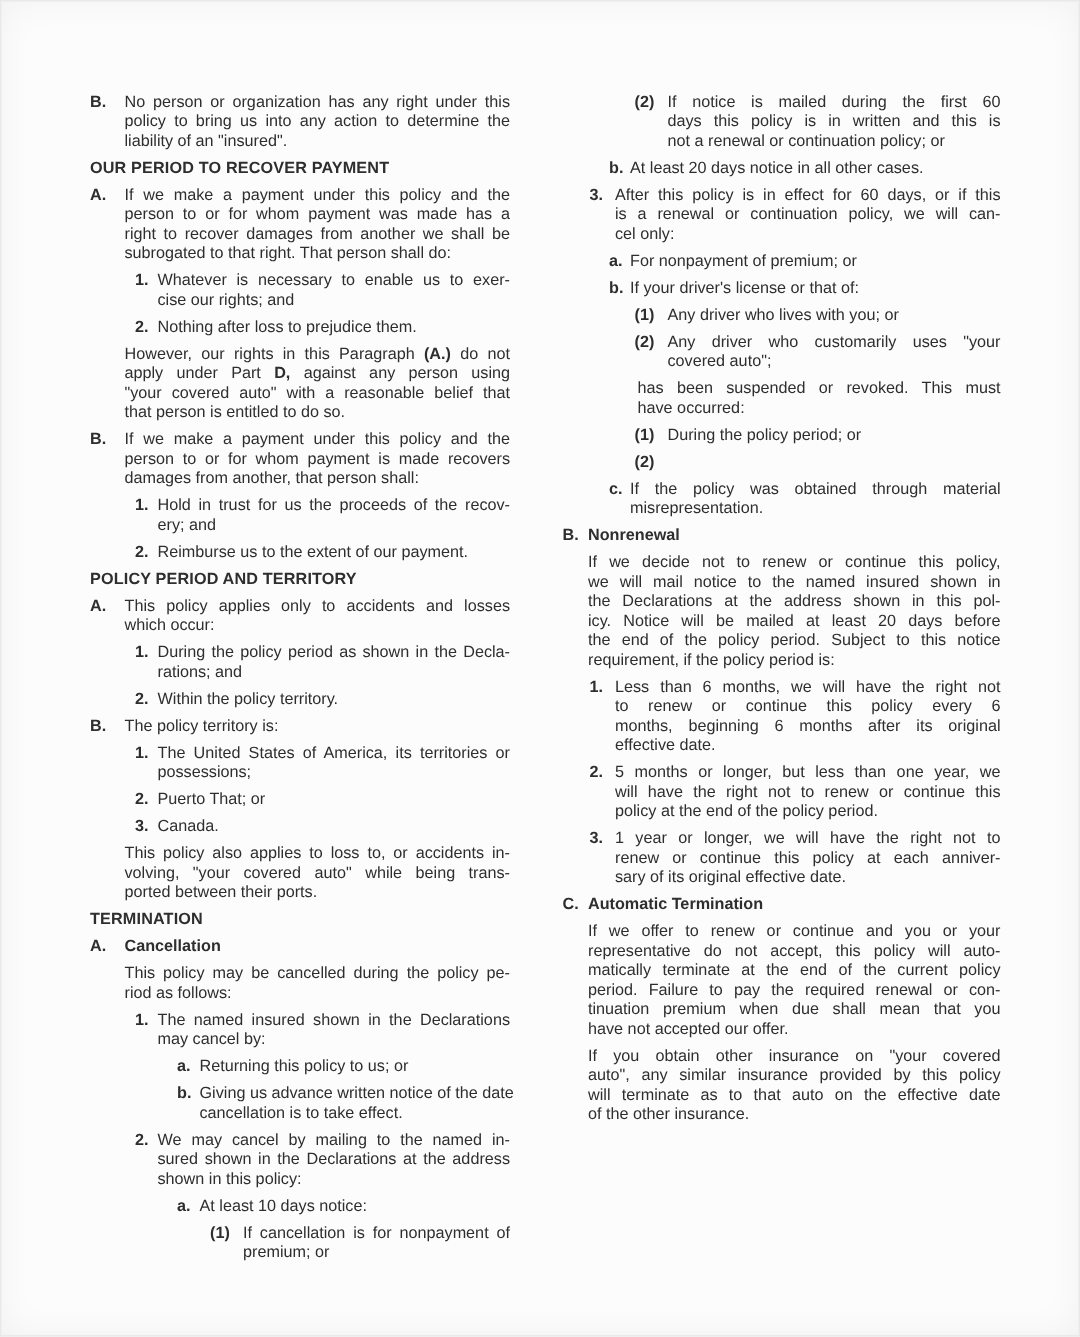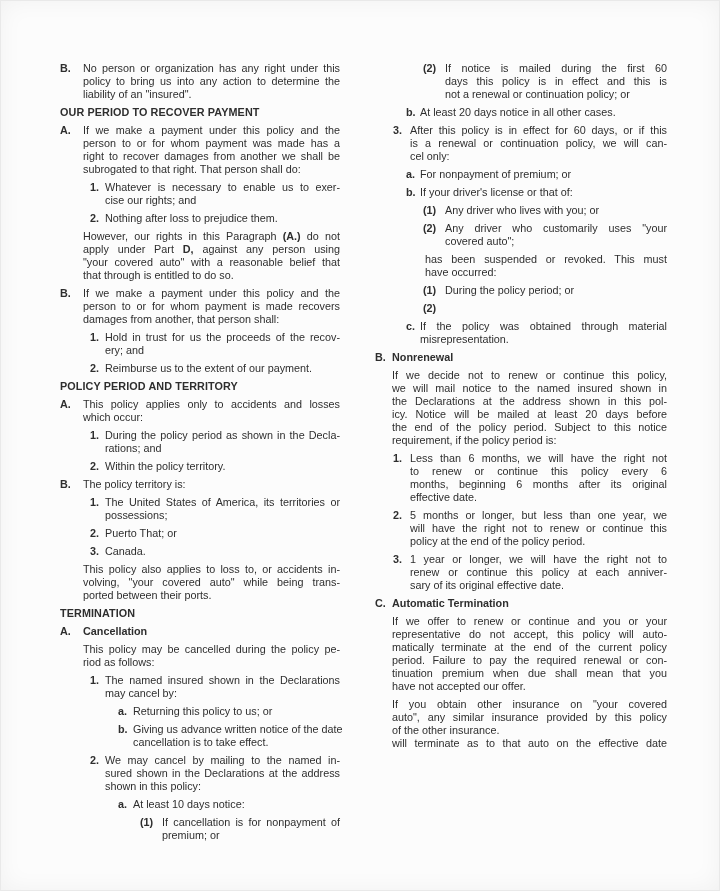--- a/index.html
+++ b/index.html
@@ -84,21 +84,21 @@
         <span class="m">2.</span>
         <div class="txt">
           <div class="line last">Nothing after loss to prejudice them.</div>
         </div>
       </div>
       <div class="block p0">
         <div class="txt">
           <div class="line"><span>However, our rights in this Paragraph </span><span class="bseg">(A.)</span><span> do not</span></div>
           <div class="line"><span>apply under Part </span><span class="bseg">D,</span><span> against any person using</span></div>
           <div class="line">"your covered auto" with a reasonable belief that</div>
-          <div class="line last">that through is entitled to do so.</div>
+          <div class="line last">that person is entitled to do so.</div>
         </div>
       </div>
       <div class="block b0">
         <span class="m">B.</span>
         <div class="txt">
           <div class="line">If we make a payment under this policy and the</div>
           <div class="line">person to or for whom payment is made recovers</div>
           <div class="line last">damages from another, that person shall:</div>
         </div>
       </div>
@@ -229,21 +229,21 @@
           <div class="line">If cancellation is for nonpayment of</div>
           <div class="line last">premium; or</div>
         </div>
       </div>
     </div>
   <div class="col col-right">
       <div class="block b3">
         <span class="m">(2)</span>
         <div class="txt">
           <div class="line">If notice is mailed during the first 60</div>
-          <div class="line">days this policy is in effect and this is</div>
+          <div class="line">days this policy is in written and this is</div>
           <div class="line last">not a renewal or continuation policy; or</div>
         </div>
       </div>
       <div class="block b2">
         <span class="m">b.</span>
         <div class="txt">
           <div class="line last">At least 20 days notice in all other cases.</div>
         </div>
       </div>
       <div class="block b1">
@@ -355,18 +355,18 @@
           <div class="line">matically terminate at the end of the current policy</div>
           <div class="line">period. Failure to pay the required renewal or con-</div>
           <div class="line">tinuation premium when due shall mean that you</div>
           <div class="line last">have not accepted our offer.</div>
         </div>
       </div>
       <div class="block p0">
         <div class="txt">
           <div class="line">If you obtain other insurance on "your covered</div>
           <div class="line">auto", any similar insurance provided by this policy</div>
+          <div class="line">will terminate as to that auto on the effective date</div>
           <div class="line last">of the other insurance.</div>
-          <div class="line">will terminate as to that auto on the effective date</div>
         </div>
       </div>
     </div>
 </div>
 
 </body></html>

